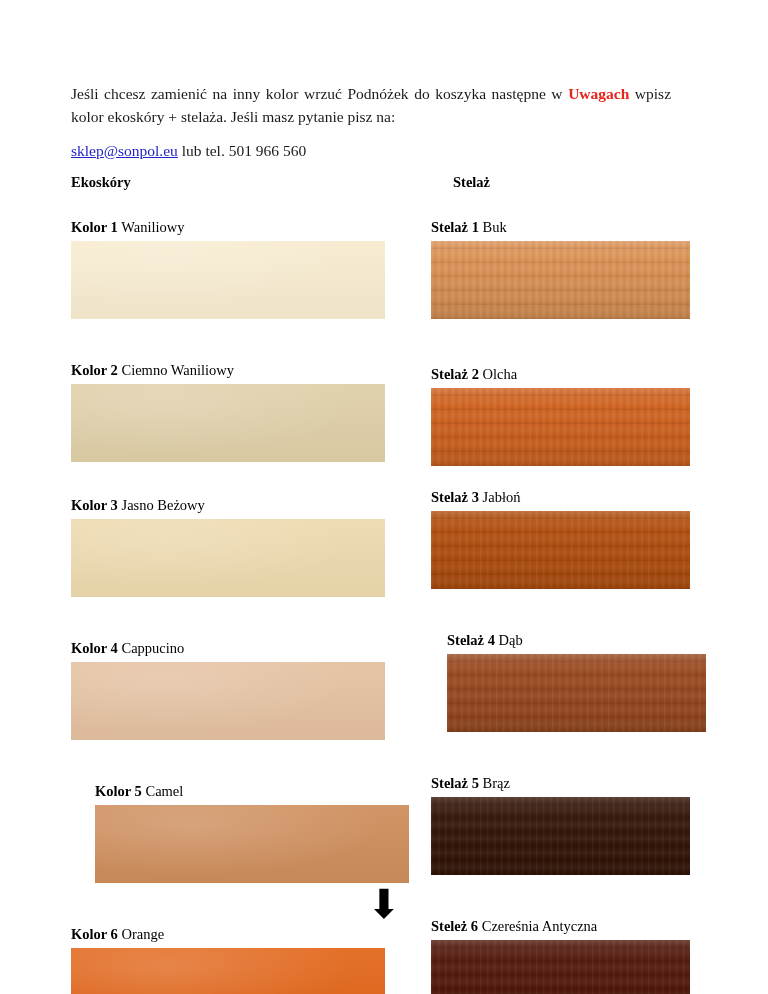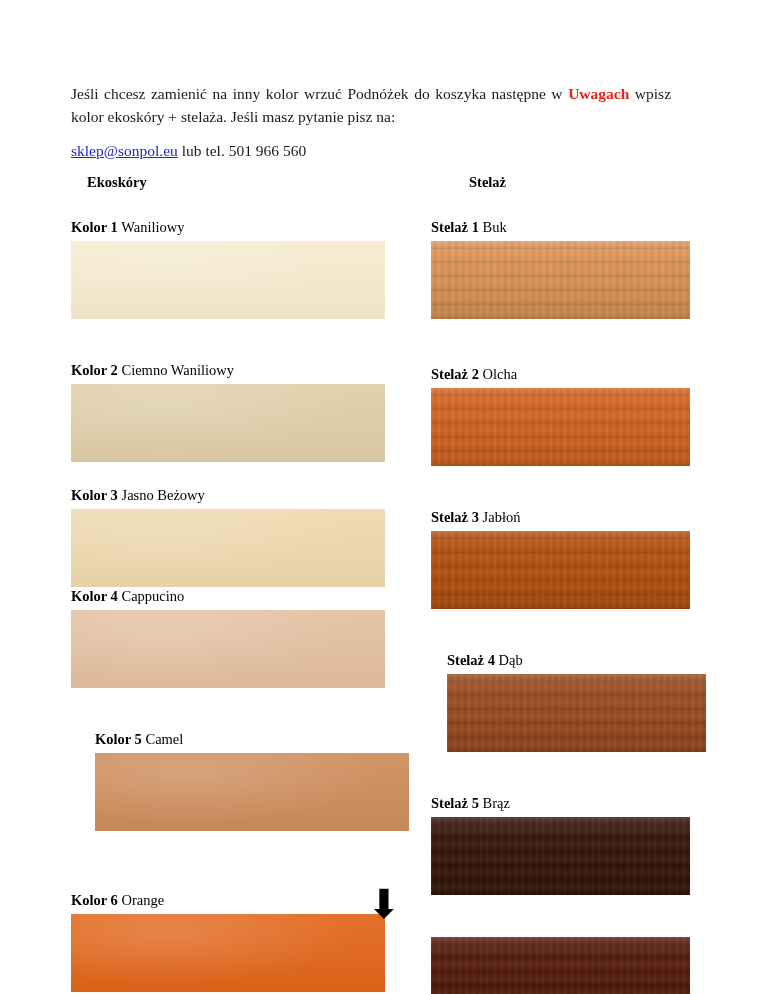--- a/index.html
+++ b/index.html
@@ -52,21 +52,20 @@
     text-align: left;
     margin-top: 11px;
   }
 
   
   .col-head {
     position: absolute;
     font-size: 14.5px;
     font-weight: bold;
     color: #000;
-    margin-left: 16px;
   }
   .col-head.left  { left: 71px;  top: 174px; }
   .col-head.right { left: 453px; top: 174px; }
 
   
   .column {
     position: absolute;
     top: 218px;
   }
   .column.left  { left: 71px;  width: 314px; }
@@ -164,64 +163,65 @@
   </div>
 
   <div class="col-head left">Ekoskóry</div>
   <div class="col-head right">Stelaż</div>
 
   <div class="column left" id="col-left">
       <div class="row" style="margin-bottom: 42px;">
         <div class="row-label"><span class="num">Kolor 1</span> <span class="name">Waniliowy</span></div>
         <div class="swatch leather" style="background: rgb(247, 235, 207); height: 78px;"></div>
       </div>
-      <div class="row" style="margin-bottom: 24px;">
+      <div class="row" style="margin-bottom: 34px;">
         <div class="row-label"><span class="num">Kolor 2</span> <span class="name">Ciemno Waniliowy</span></div>
         <div class="swatch leather" style="background: rgb(223, 207, 168); height: 78px;"></div>
       </div>
-      <div class="row" style="">
+      <div class="row" style="margin-bottom: 42px;">
         <div class="row-label"><span class="num">Kolor 3</span> <span class="name">Jasno Beżowy</span></div>
         <div class="swatch leather" style="background: rgb(237, 217, 173); height: 78px;"></div>
       </div>
       <div class="row" style="margin-bottom: 42px;">
         <div class="row-label"><span class="num">Kolor 4</span> <span class="name">Cappucino</span></div>
         <div class="swatch leather" style="background: rgb(228, 192, 160); height: 78px;"></div>
       </div>
-      <div class="row" style="margin-bottom: 60px; padding-left: 24px;">
+      <div class="row" style="margin-bottom: 42px; padding-left: 24px;">
         <div class="row-label"><span class="num">Kolor 5</span> <span class="name">Camel</span></div>
         <div class="swatch leather" style="background: rgb(206, 141, 91); height: 78px;"></div>
       </div>
       <div class="row" style="margin-bottom: 42px;">
         <div class="row-label"><span class="num">Kolor 6</span> <span class="name">Orange</span></div>
         <div class="swatch leather" style="background: rgb(226, 102, 26); height: 78px;"></div>
       </div>
     </div>
 
   <div class="column right" id="col-right">
       <div class="row" style="margin-bottom: 46px;">
         <div class="row-label"><span class="num">Stelaż 1</span> <span class="name">Buk</span></div>
         <div class="swatch wood" style="background: rgb(221, 147, 85); height: 78px;"></div>
       </div>
-      <div class="row" style="margin-bottom: 42px;">
+      <div class="row" style="margin-bottom: 22px;">
         <div class="row-label"><span class="num">Stelaż 2</span> <span class="name">Olcha</span></div>
         <div class="swatch wood" style="background: rgb(210, 99, 31); height: 78px;"></div>
       </div>
       <div class="row" style="margin-bottom: 42px;">
         <div class="row-label"><span class="num">Stelaż 3</span> <span class="name">Jabłoń</span></div>
         <div class="swatch wood" style="background: rgb(180, 80, 15); height: 78px;"></div>
       </div>
       <div class="row" style="margin-bottom: 42px; padding-left: 16px;">
         <div class="row-label"><span class="num">Stelaż 4</span> <span class="name">Dąb</span></div>
         <div class="swatch wood" style="background: rgb(154, 74, 32); height: 78px;"></div>
       </div>
       <div class="row" style="margin-bottom: 42px;">
         <div class="row-label"><span class="num">Stelaż 5</span> <span class="name">Brąz</span></div>
         <div class="swatch wood" style="background: rgb(53, 21, 8); height: 78px;"></div>
       </div>
       <div class="row" style="margin-bottom: 42px;">
+        <div class="row-label"><span class="num">Steleż 6</span> <span class="name">Czereśnia Antyczna</span></div>
         <div class="swatch wood" style="background: rgb(84, 25, 12); height: 78px;"></div>
       </div>
     </div>
 
   <div class="arrow-wrap">
     <span class="arrow-glyph">⬇</span>
   </div>
 
 </div>
 

